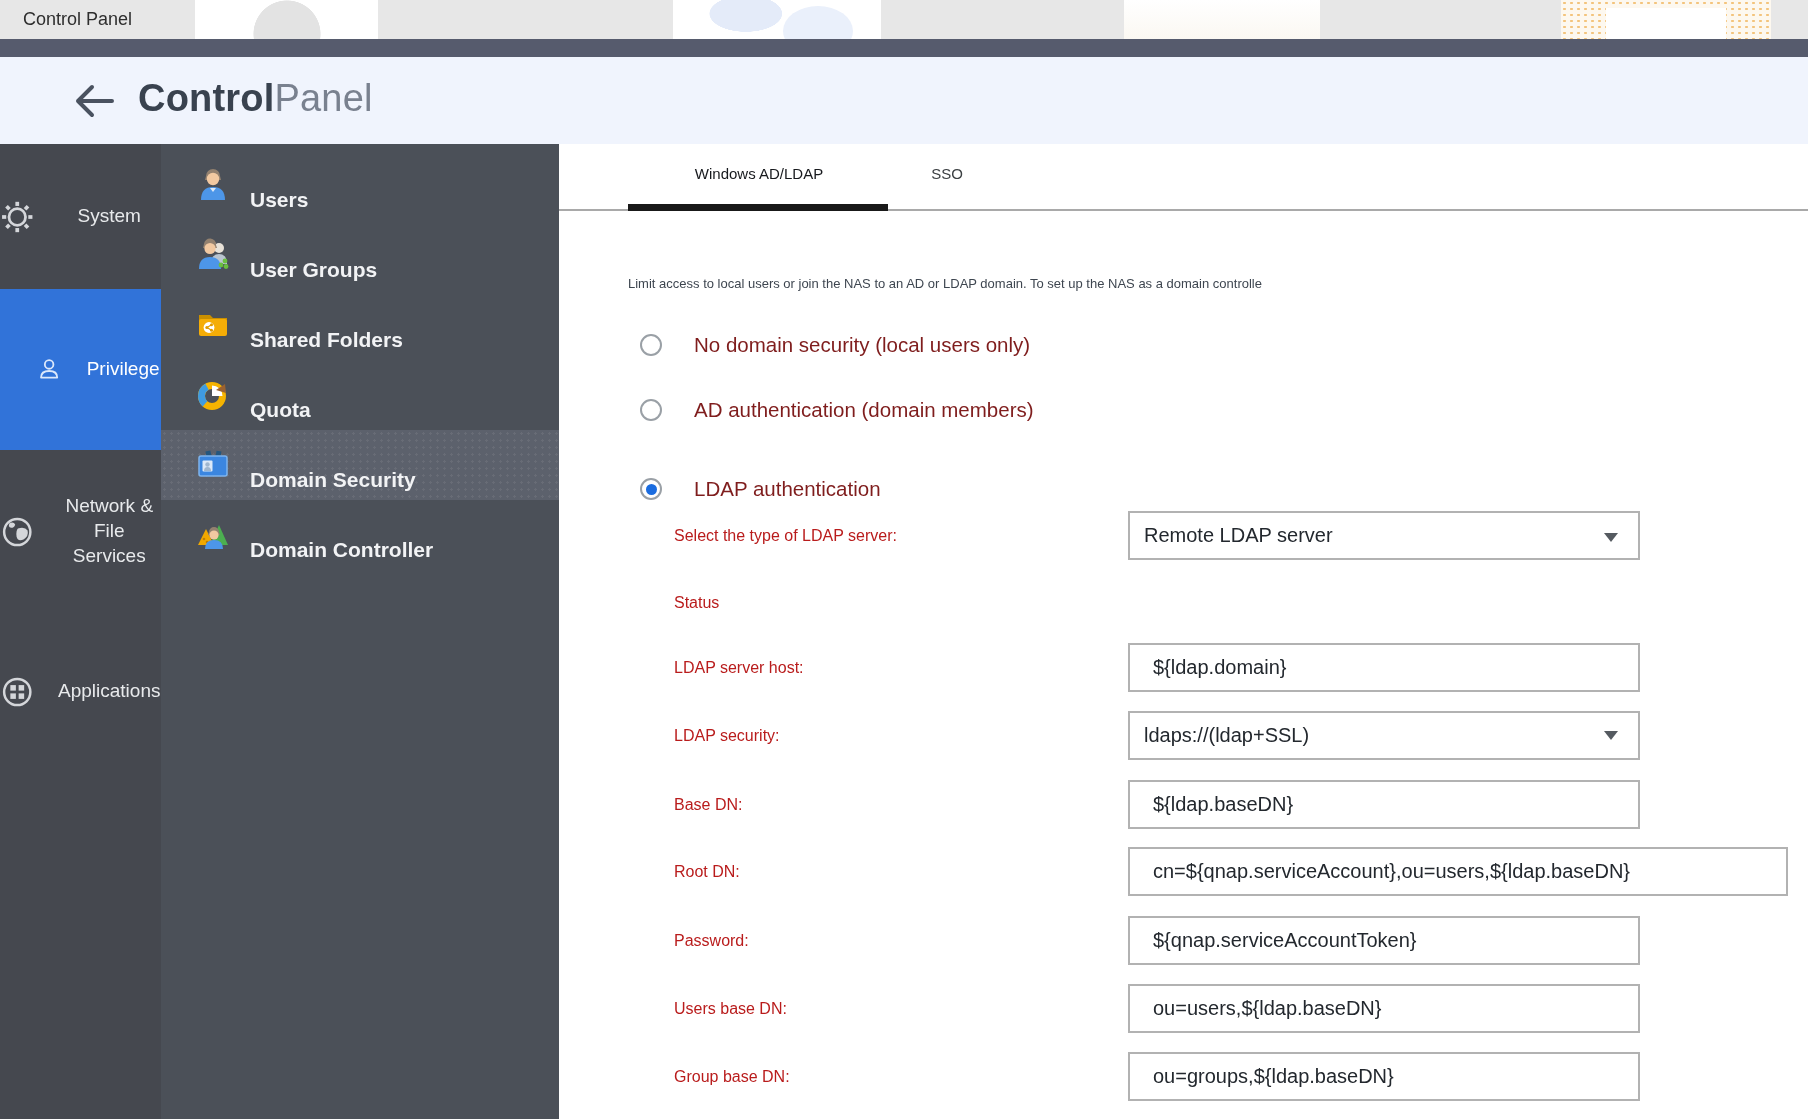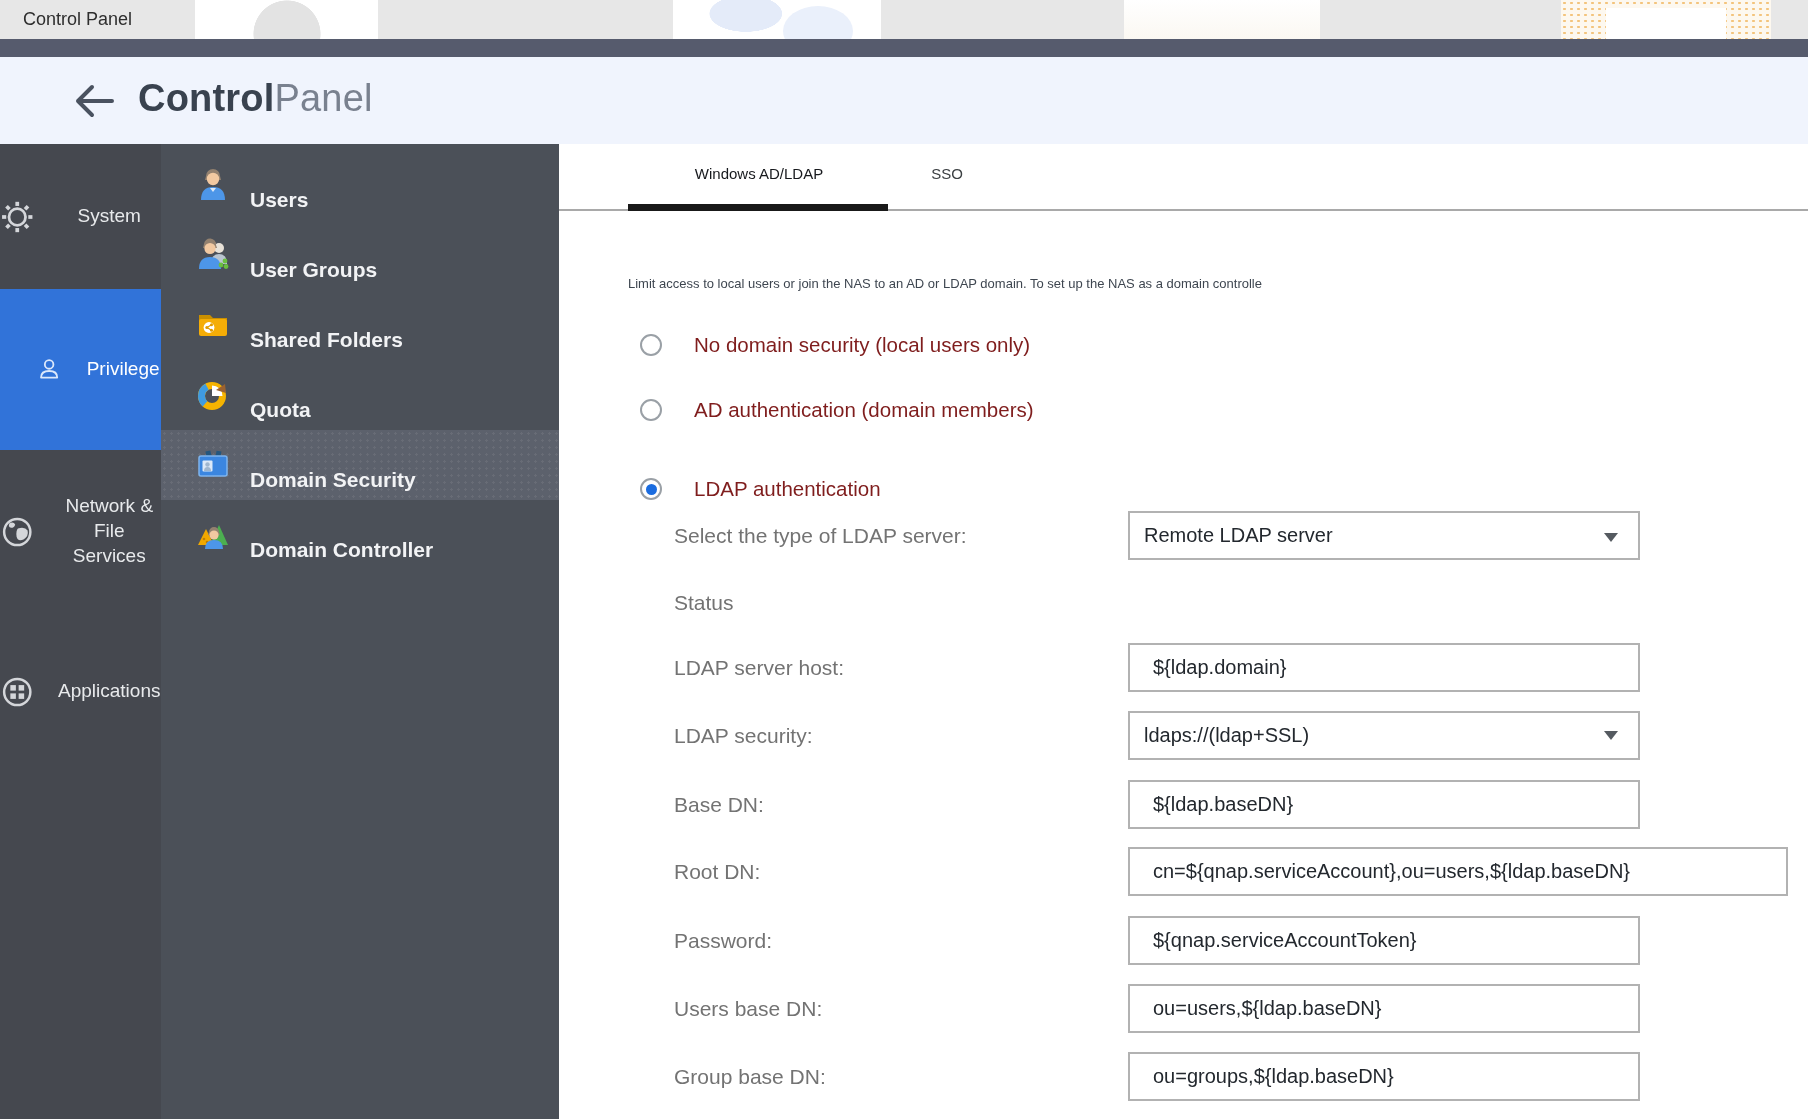--- a/index.html
+++ b/index.html
@@ -65,21 +65,21 @@
   .desc { position:absolute; left:69px; top:132px; width:1180px; height:28px;
           font-size:13px; color:#3e4650; white-space:nowrap; overflow:hidden; }
 
   .radio-row { position:absolute; left:81px; height:30px; display:flex; align-items:center; gap:32px; cursor:pointer; }
   .radio-row.r0 { top:186px; } .radio-row.r1 { top:251px; } .radio-row.r2 { top:314px;margin-top:16px; }
   .radio-circle { width:22px; height:22px; border:2px solid #9aa0a6; border-radius:50%; background:#fff;
                   display:flex; align-items:center; justify-content:center; flex:0 0 auto; }
   .radio-circle.checked::after { content:""; width:11px; height:11px; border-radius:50%; background:#1a6ce0; }
   .radio-label { font-size:20.5px; color:#7f1d1d; }
 
-  .form-label { position:absolute; left:115px; font-size:21px; color:#737373; line-height:49px; height:49px;text-align:center; }
+  .form-label { position:absolute; left:115px; font-size:16px; color:#b91c1c; line-height:49px; height:49px;text-align:center; }
   .fbox { position:absolute; left:569px; width:512px; height:49px; background:#fff;
           border:2px solid #b2b2b2; font-size:20px; color:#23282e; padding:0 46px 0 23px; }
   .fbox.wide { width:660px; }
   input.fbox { outline:none; padding-right:23px; }
   .dropdown { display:flex; align-items:center; cursor:pointer;padding-left:14px; }
   .caret { position:absolute; right:20px; top:20px; width:0; height:0;
            border-left:7px solid transparent; border-right:7px solid transparent;
            border-top:9px solid #555a60; }
 
   .row-select   { top:367px; } .lbl-select  { top:367px; }

